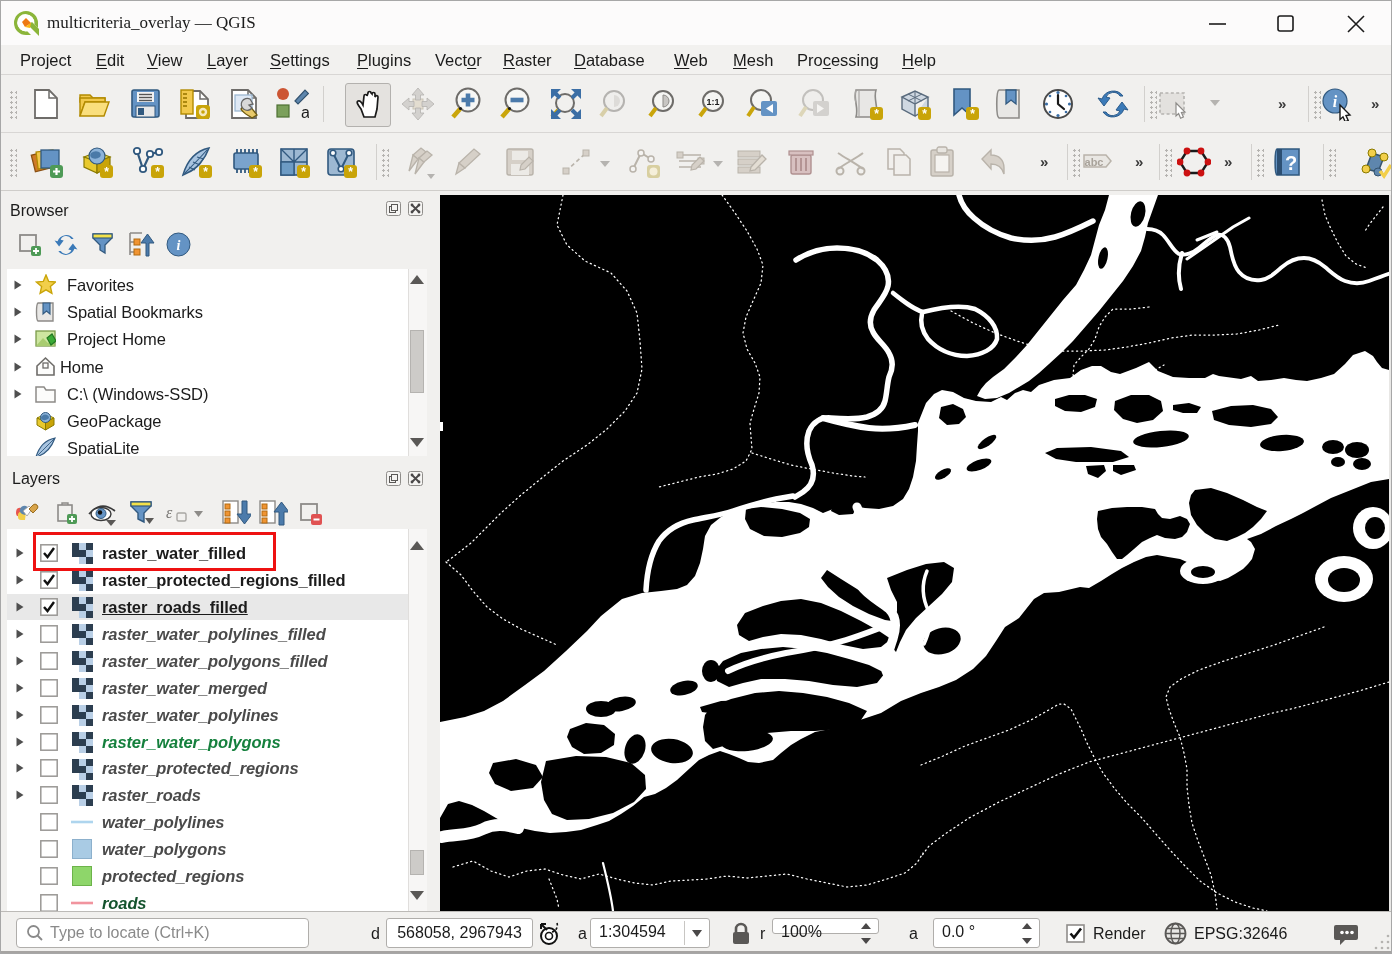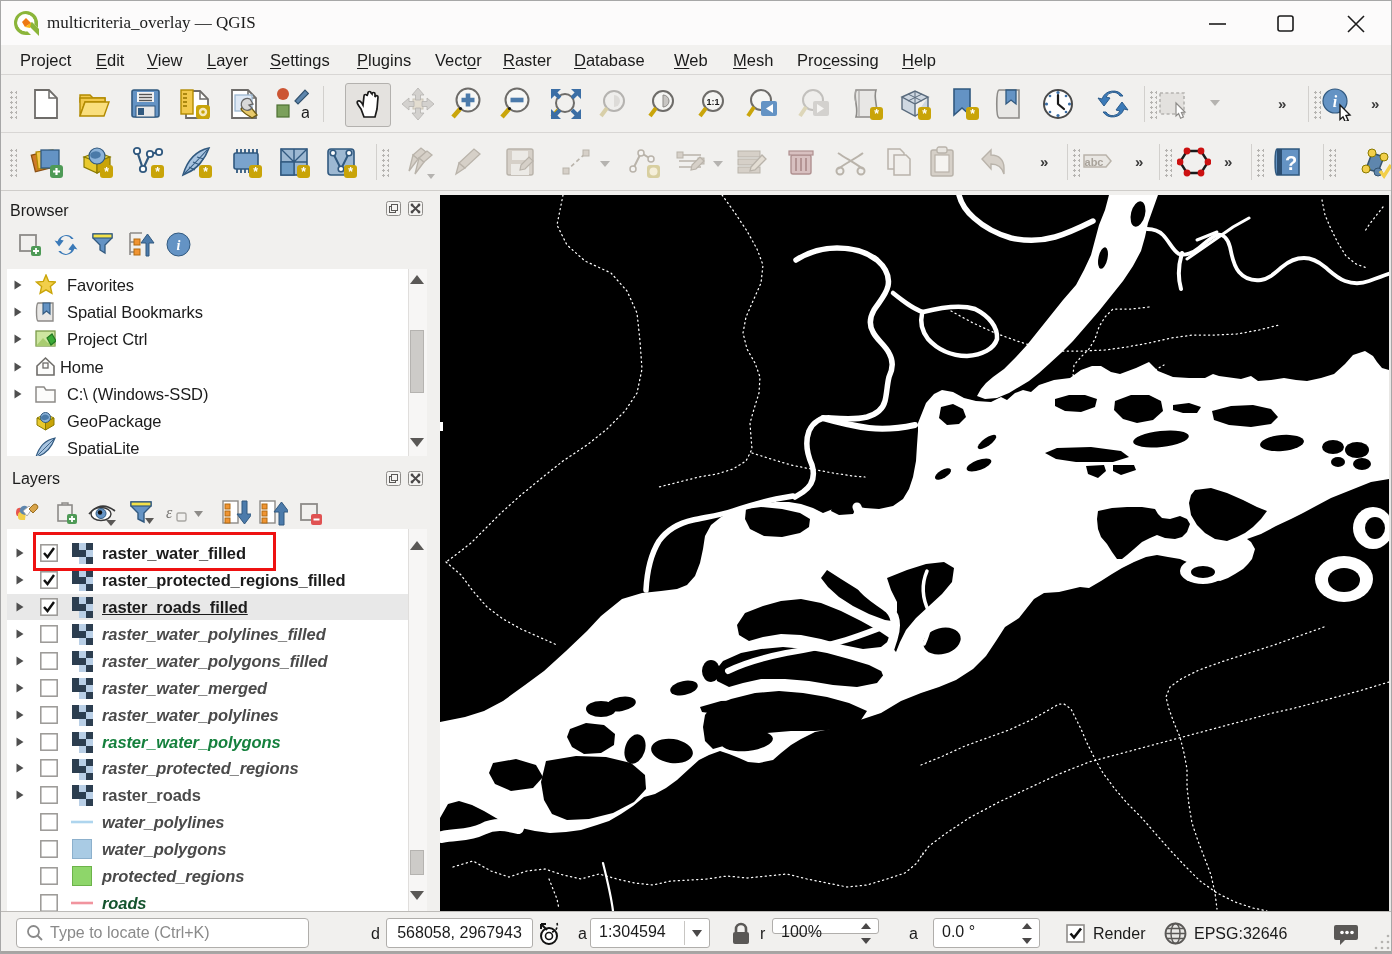--- a/index.html
+++ b/index.html
@@ -461,21 +461,21 @@
   </svg>
 <div class="trow" style="left:66px;top:302px">Spatial Bookmarks</div>
 <svg class="abs" style="left:13px;top:333px" width="8" height="10" viewBox="0 0 8 10">
     <path d="M0.5 0.5 L7.5 5 L0.5 9.5 z" fill="#4f4f4f"></path>
   </svg>
 <svg class="abs" style="left:34px;top:327px" width="21" height="22" viewBox="0 0 21 22">
     <rect x="1" y="3" width="19" height="15" fill="#cde6a0" stroke="#7a9a4a" stroke-width="1.3"></rect>
     <path d="M1 18 l7 -8 5 5 3 -3 4 6 z" fill="#a8cc70"></path>
     <path d="M12 10 l5 -4 4 7 -5 4 z" fill="#3aaa35" stroke="#217821" stroke-width="1.2"></path>
   </svg>
-<div class="trow" style="left:66px;top:329px">Project Ctrl</div>
+<div class="trow" style="left:66px;top:329px">Project Home</div>
 <svg class="abs" style="left:13px;top:361px" width="8" height="10" viewBox="0 0 8 10">
     <path d="M0.5 0.5 L7.5 5 L0.5 9.5 z" fill="#4f4f4f"></path>
   </svg>
 <svg class="abs" style="left:34px;top:355px" width="21" height="22" viewBox="0 0 21 22">
     <path d="M2 10 L10.5 2 L19 10 V19 H2 z" fill="#fcfcfb" stroke="#6e6c69" stroke-width="1.6"></path>
     <rect x="8" y="7" width="5" height="5" fill="none" stroke="#6e6c69" stroke-width="1.3"></rect>
   </svg>
 <div class="trow" style="left:59px;top:357px">Home</div>
 <svg class="abs" style="left:13px;top:388px" width="8" height="10" viewBox="0 0 8 10">
     <path d="M0.5 0.5 L7.5 5 L0.5 9.5 z" fill="#4f4f4f"></path>
@@ -732,21 +732,21 @@
 <svg class="abs" style="left:71px;top:784px" width="21" height="21" viewBox="0 0 21 21">
     <rect x="0" y="0" width="7" height="7" fill="#2c3e50"></rect>
     <rect x="7" y="0" width="7" height="7" fill="#b9cfe6"></rect>
     <rect x="14" y="0" width="7" height="7" fill="#2c3e50"></rect>
     <rect x="0" y="7" width="7" height="7" fill="#2c3e50"></rect>
     <rect x="7" y="7" width="7" height="7" fill="#2c3e50"></rect>
     <rect x="14" y="7" width="7" height="7" fill="#b9cfe6"></rect>
     <rect x="7" y="14" width="7" height="7" fill="#b9cfe6"></rect>
     <rect x="14" y="14" width="7" height="7" fill="#2c3e50"></rect>
   </svg>
-<div class="trow" style="left:101px;top:785px;font-weight:bold;color:#4a4a4a">raster_roads</div>
+<div class="trow" style="left:101px;top:785px;font-weight:bold;font-style:italic;color:#4a4a4a">raster_roads</div>
 <svg class="abs" style="left:39px;top:812px" width="18" height="18" viewBox="0 0 18 18">
     <rect x="0.8" y="0.8" width="16.4" height="16.4" fill="#fff" stroke="#9a9895" stroke-width="1.5"></rect>
   </svg>
 <svg class="abs" style="left:69px;top:811px" width="24" height="20" viewBox="0 0 24 20">
     <path d="M1 10 H23" stroke="#aed5ee" stroke-width="2.6"></path>
   </svg>
 <div class="trow" style="left:101px;top:812px;font-weight:bold;font-style:italic;color:#4a4a4a">water_polylines</div>
 <svg class="abs" style="left:39px;top:839px" width="18" height="18" viewBox="0 0 18 18">
     <rect x="0.8" y="0.8" width="16.4" height="16.4" fill="#fff" stroke="#9a9895" stroke-width="1.5"></rect>
   </svg>

